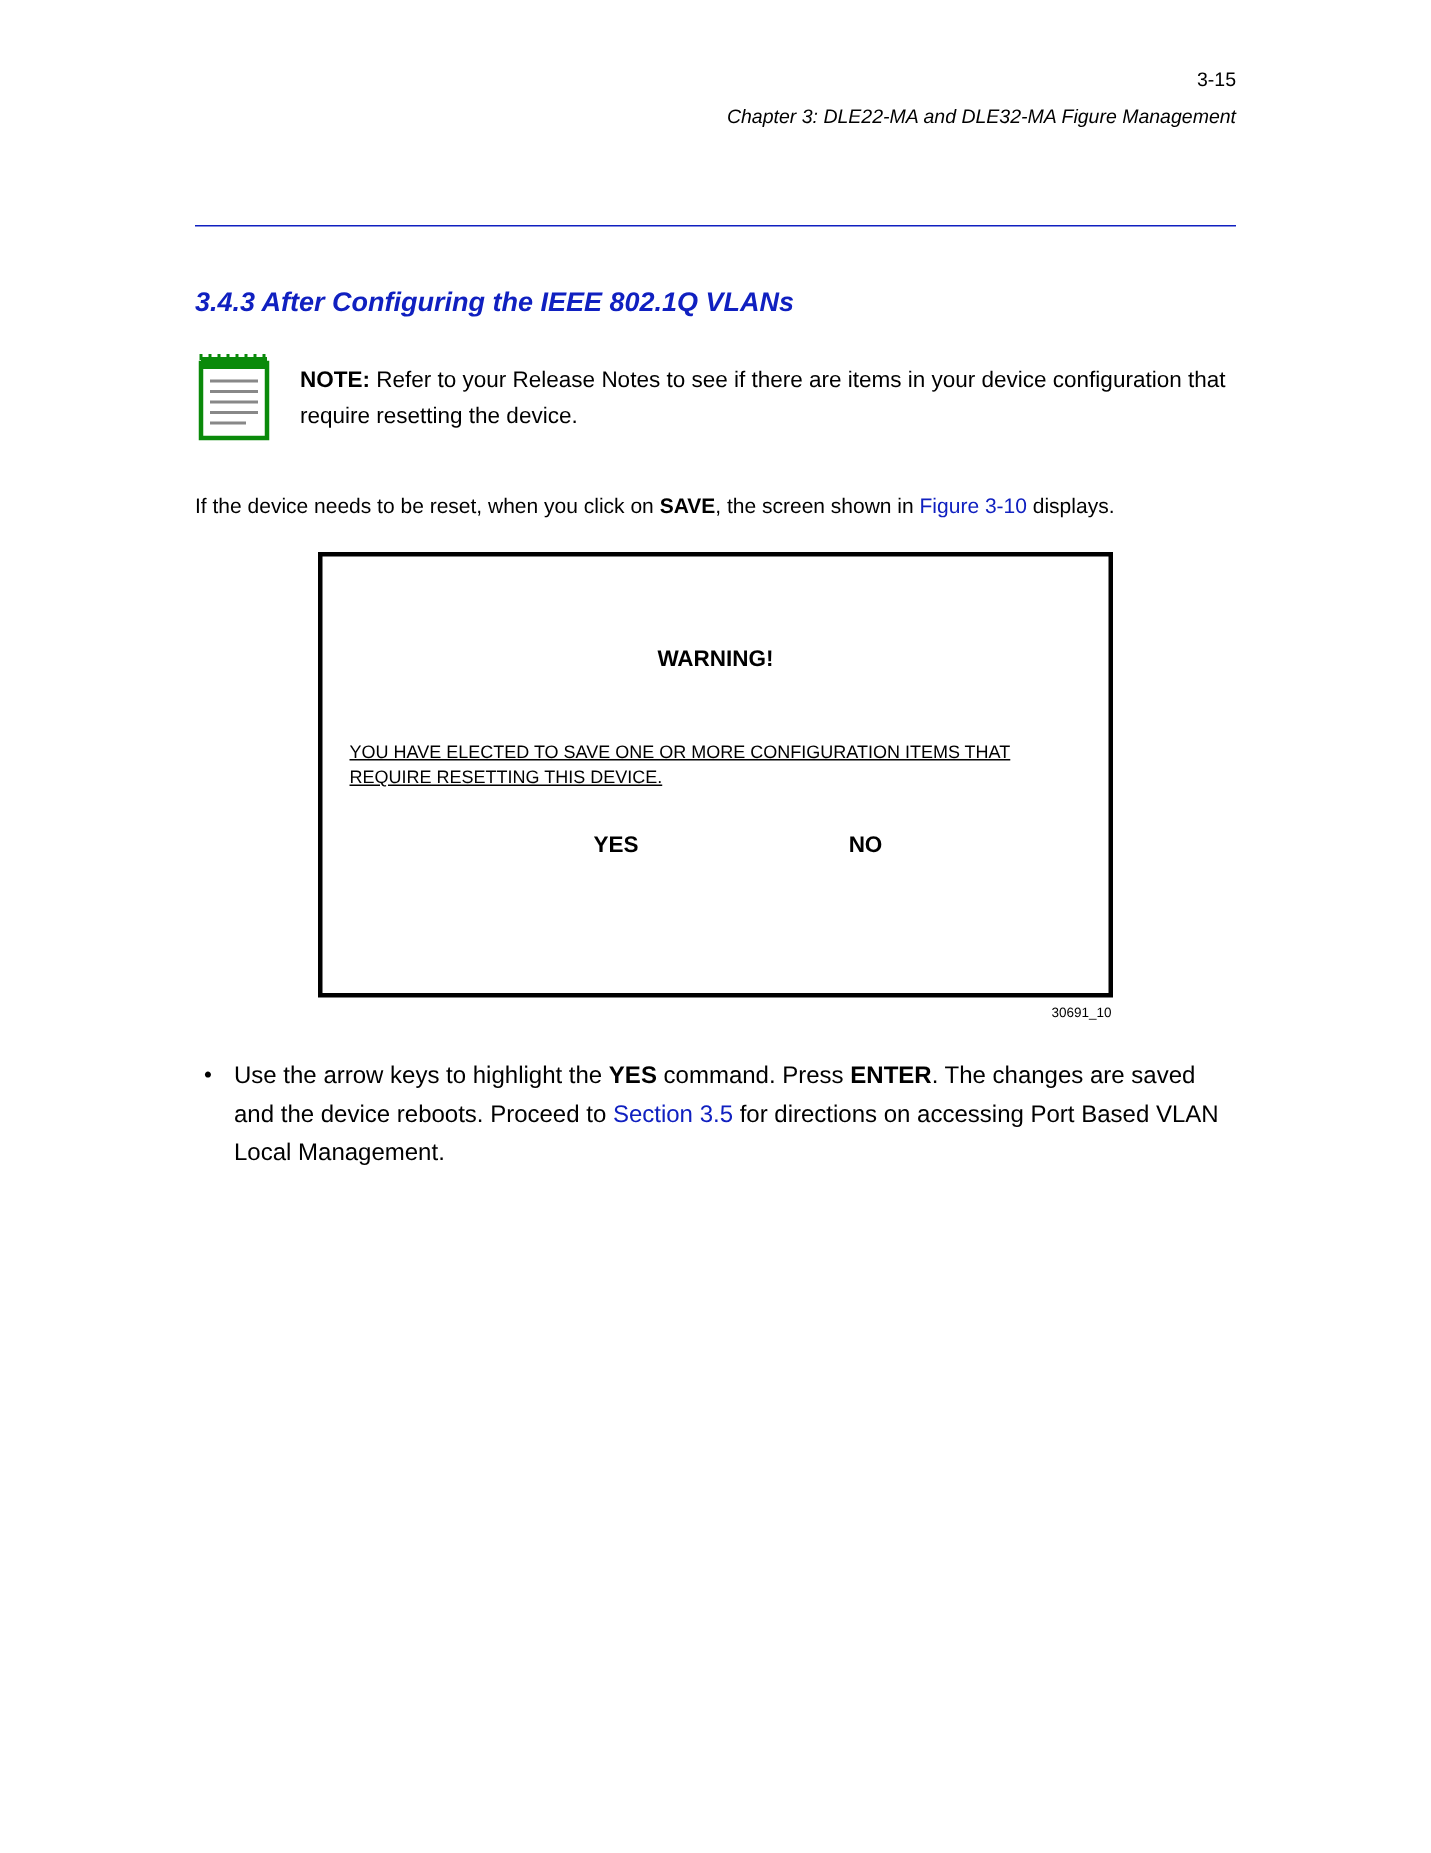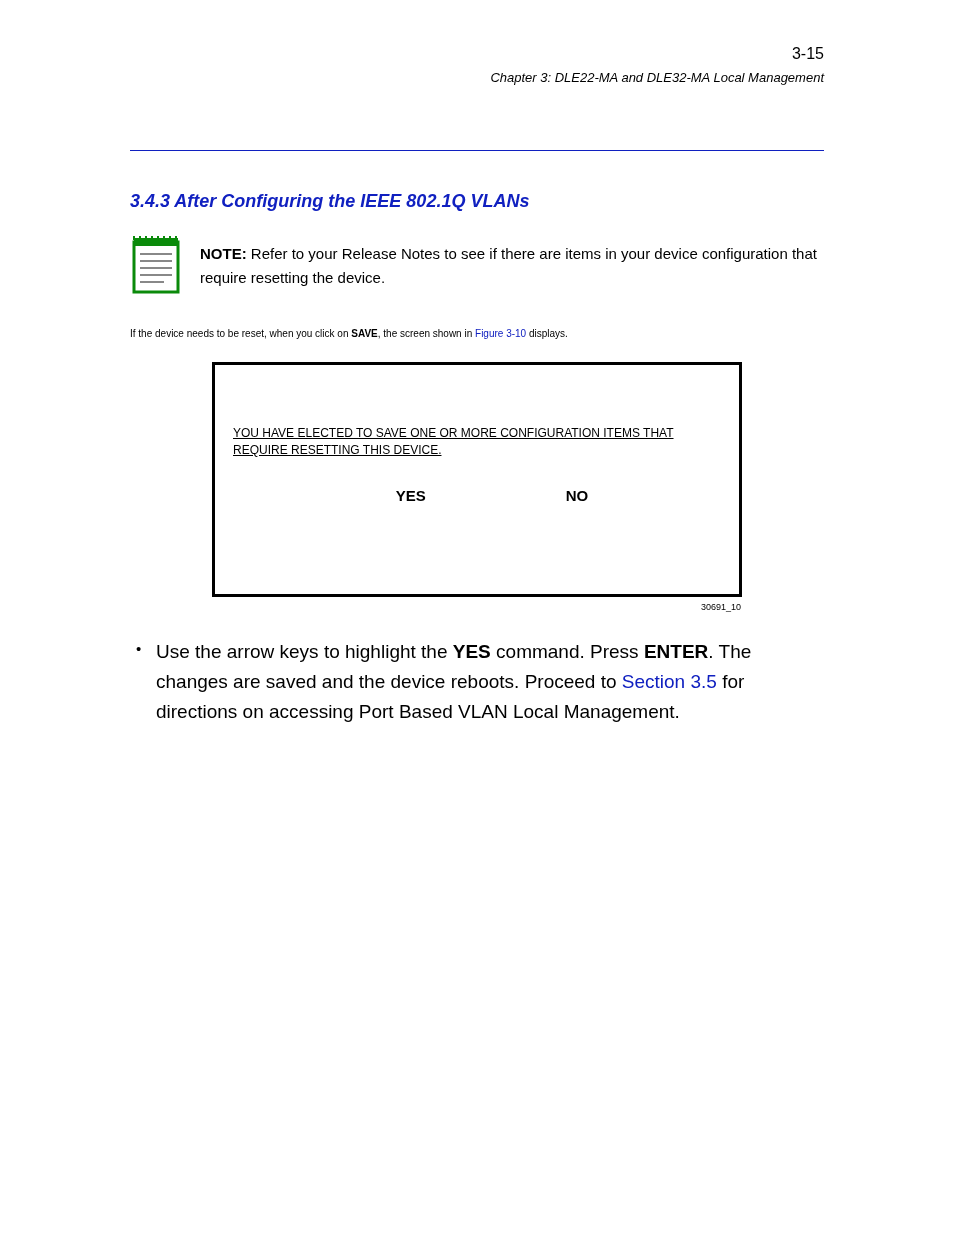--- a/index.html
+++ b/index.html
@@ -18,21 +18,21 @@
       padding: 130px 130px 0 130px;
     }
     .header-area {
       position: relative;
       height: 50px;
     }
     .page-number-top {
       position: absolute;
       right: 0;
       top: -85px;
-      font-size: 16px;
+      font-size: 13px;
       color: #000;
     }
     .header-right {
       position: absolute;
       right: 0;
       top: -60px;
       font-size: 13px;
       font-style: italic;
       color: #000;
     }
@@ -64,21 +64,21 @@
       flex: 1;
       font-size: 15px;
       line-height: 1.6;
       color: #000;
       padding-top: 4px;
     }
     .note-label {
       font-weight: bold;
     }
     .body-text {
-      font-size: 10px;
+      font-size: 14px;
       line-height: 1.6;
       color: #000;
       margin-bottom: 10px;
     }
     .inline-bold {
       font-weight: bold;
     }
     .inline-link {
       color: #1020c0;
     }
@@ -135,40 +135,40 @@
       font-size: 9px;
       color: #000;
     }
     .bullet-list {
       list-style: none;
       padding-left: 0;
     }
     .bullet-item {
       position: relative;
       padding-left: 26px;
-      font-size: 19px;
+      font-size: 16px;
       line-height: 1.6;
       margin-bottom: 16px;
     }
     .bullet-item::before {
       content: "•";
       position: absolute;
       left: 6px;
       top: 0;
       font-size: 15px;
     }
   </style>
 </head>
 <body>
 
 <div class="page">
 
   <div class="header-area">
     <div class="page-number-top">3-15</div>
-    <div class="header-right">Chapter 3: DLE22-MA and DLE32-MA Local Management</div>
+    <div class="header-right">Chapter 3: DLE22-MA and DLE32-MA Figure Management</div>
   </div>
 
   <hr class="hr-divider">
 
   <h2 class="subsection">3.4.3 After Configuring the IEEE 802.1Q VLANs</h2>
 
   <div class="note-block">
     <svg class="note-icon" viewBox="0 0 52 64">
       <rect x="4" y="10" width="44" height="50" fill="#ffffff" stroke="#0a8a0a" stroke-width="3"></rect>
       <rect x="4" y="6" width="44" height="8" fill="#0a8a0a"></rect>
@@ -191,20 +191,21 @@
       <span>Refer to your Release Notes to see if there are items in your device configuration that require resetting the device.</span>
     </div>
   </div>
 
   <p class="body-text">
     <span>If the device needs to be reset, when you click on </span><span class="inline-bold">SAVE</span><span>, the screen shown in </span><span class="inline-link">Figure 3-10</span><span> displays.</span>
   </p>
 
   <div class="figure-wrap">
     <div class="warning-box">
+      <div class="warning-title">WARNING!</div>
       <div class="warning-line1">YOU HAVE ELECTED TO SAVE ONE OR MORE CONFIGURATION ITEMS THAT REQUIRE RESETTING THIS DEVICE.</div>
       <div class="warning-buttons">
         <span class="warning-btn">YES</span>
         <span class="warning-btn">NO</span>
       </div>
       <div class="fig-code">30691_10</div>
     </div>
   </div>
 
   <ul class="bullet-list">

